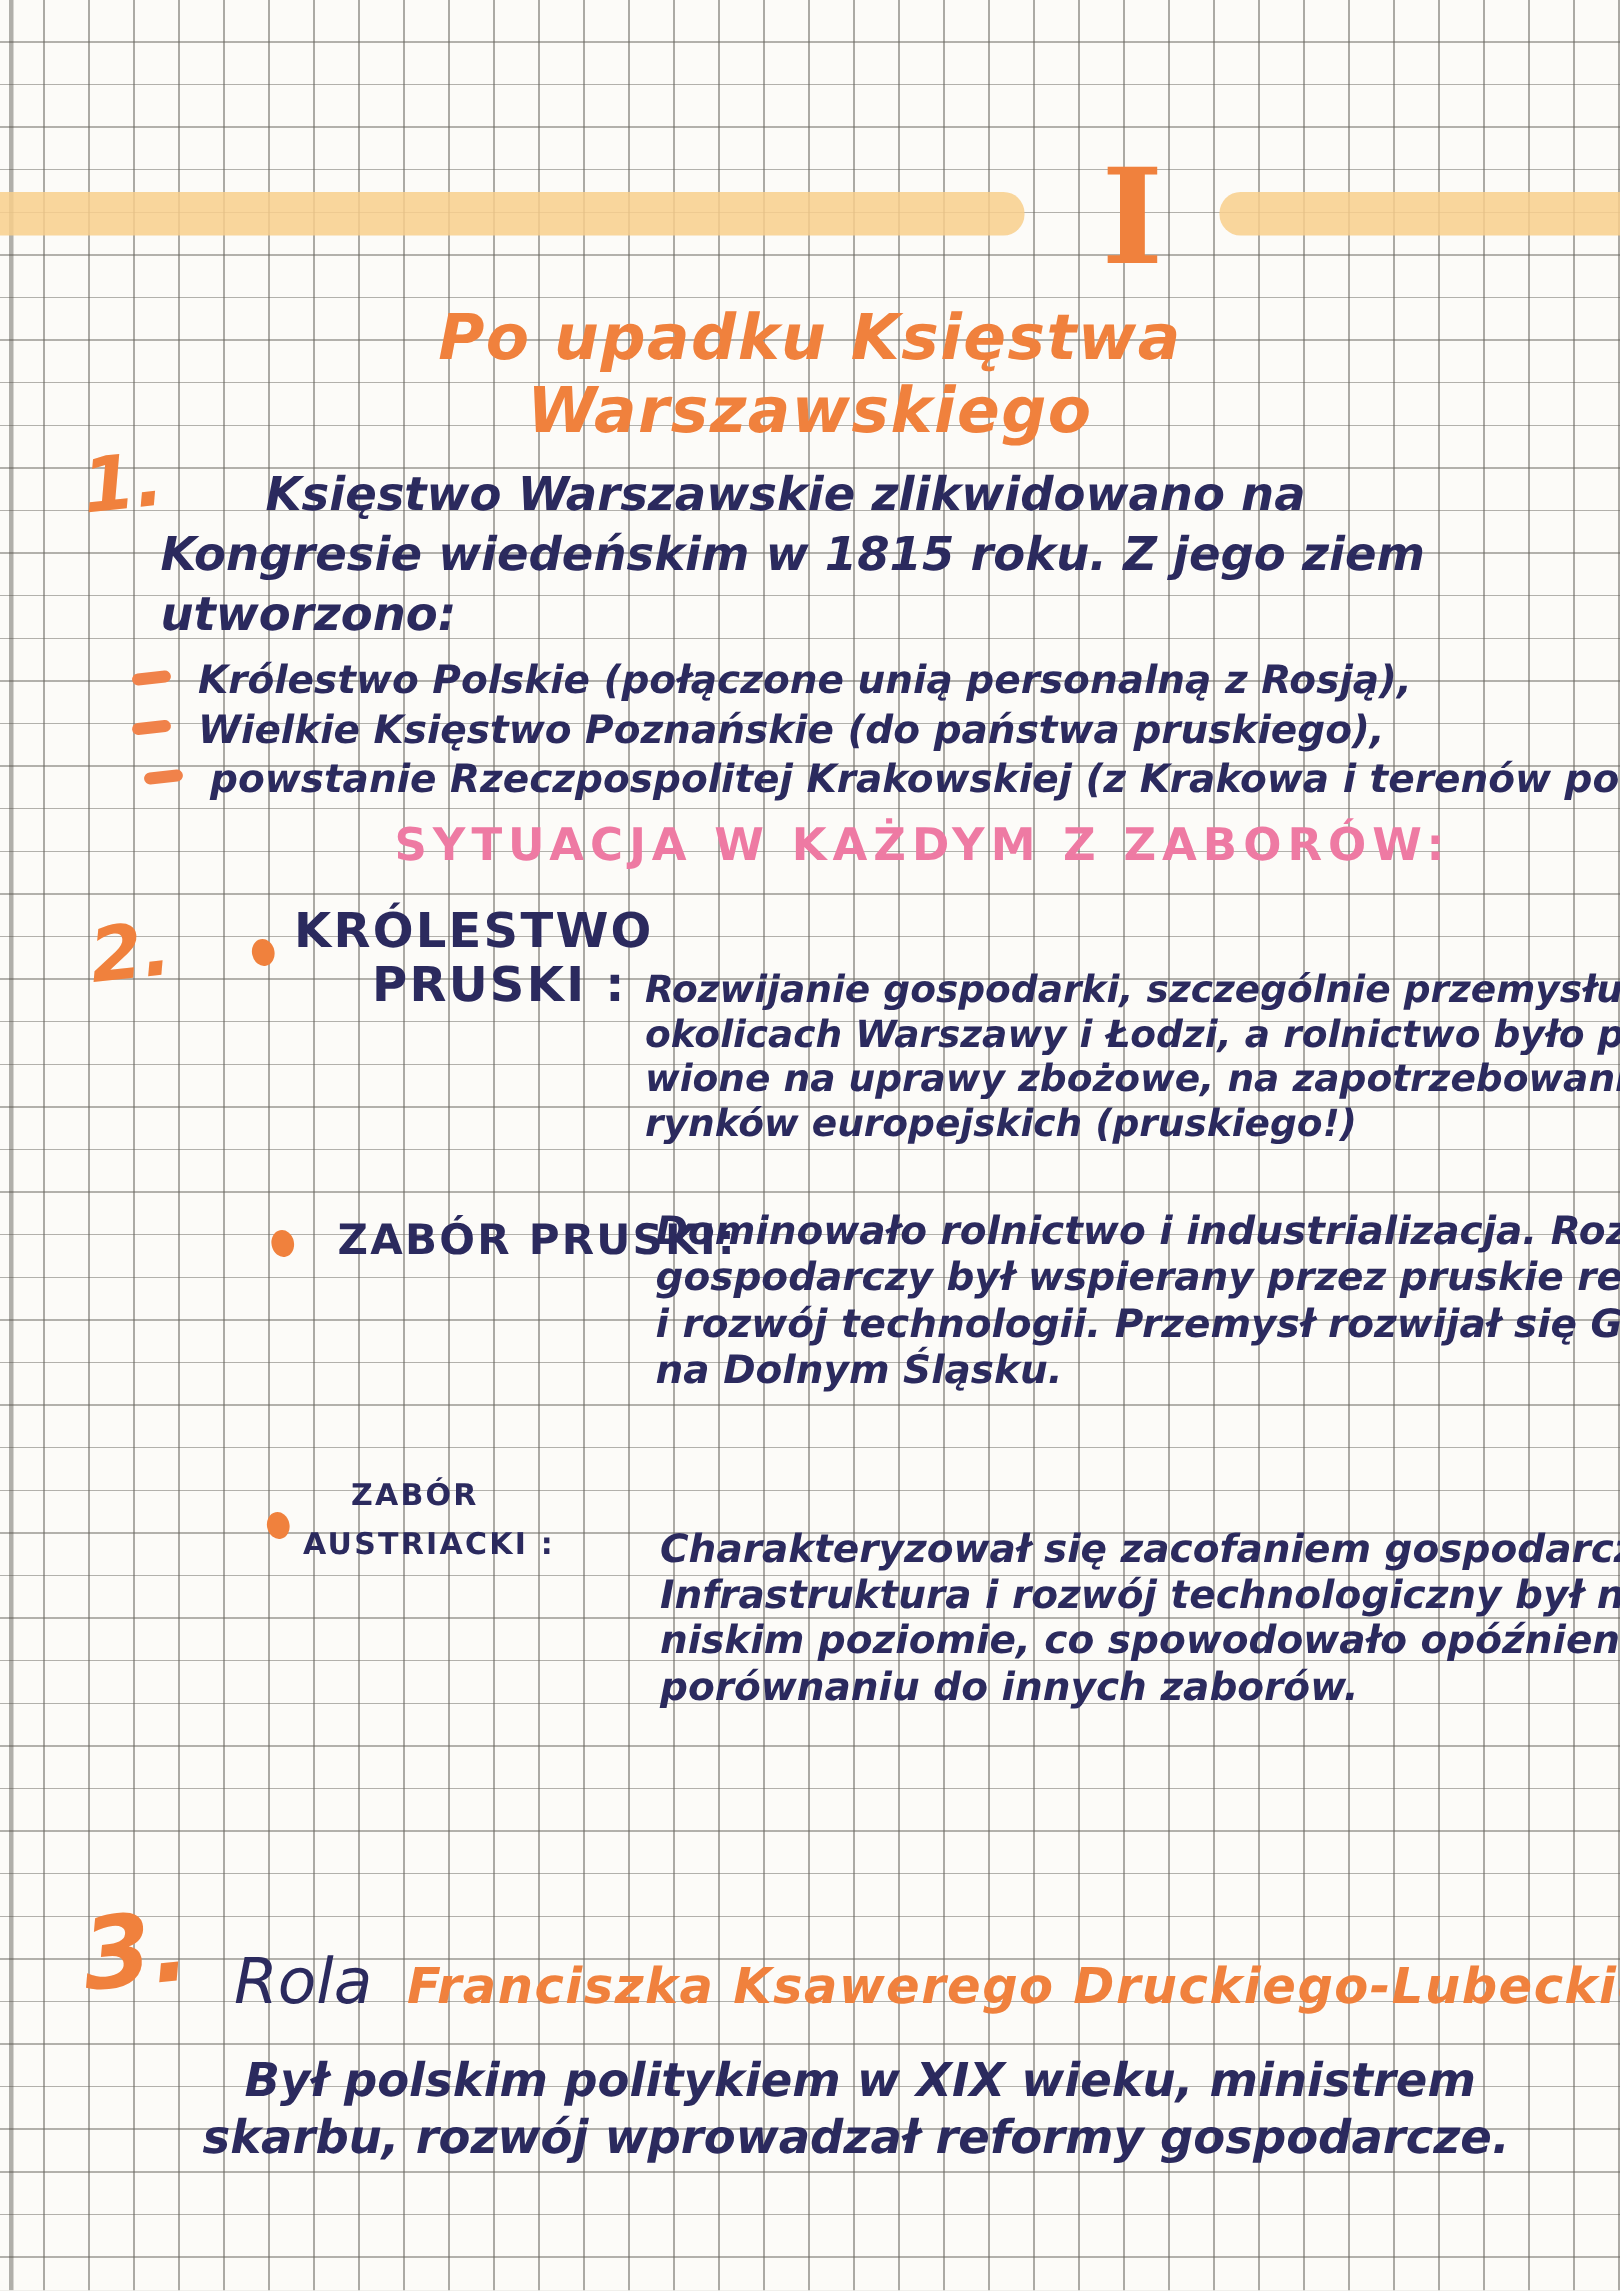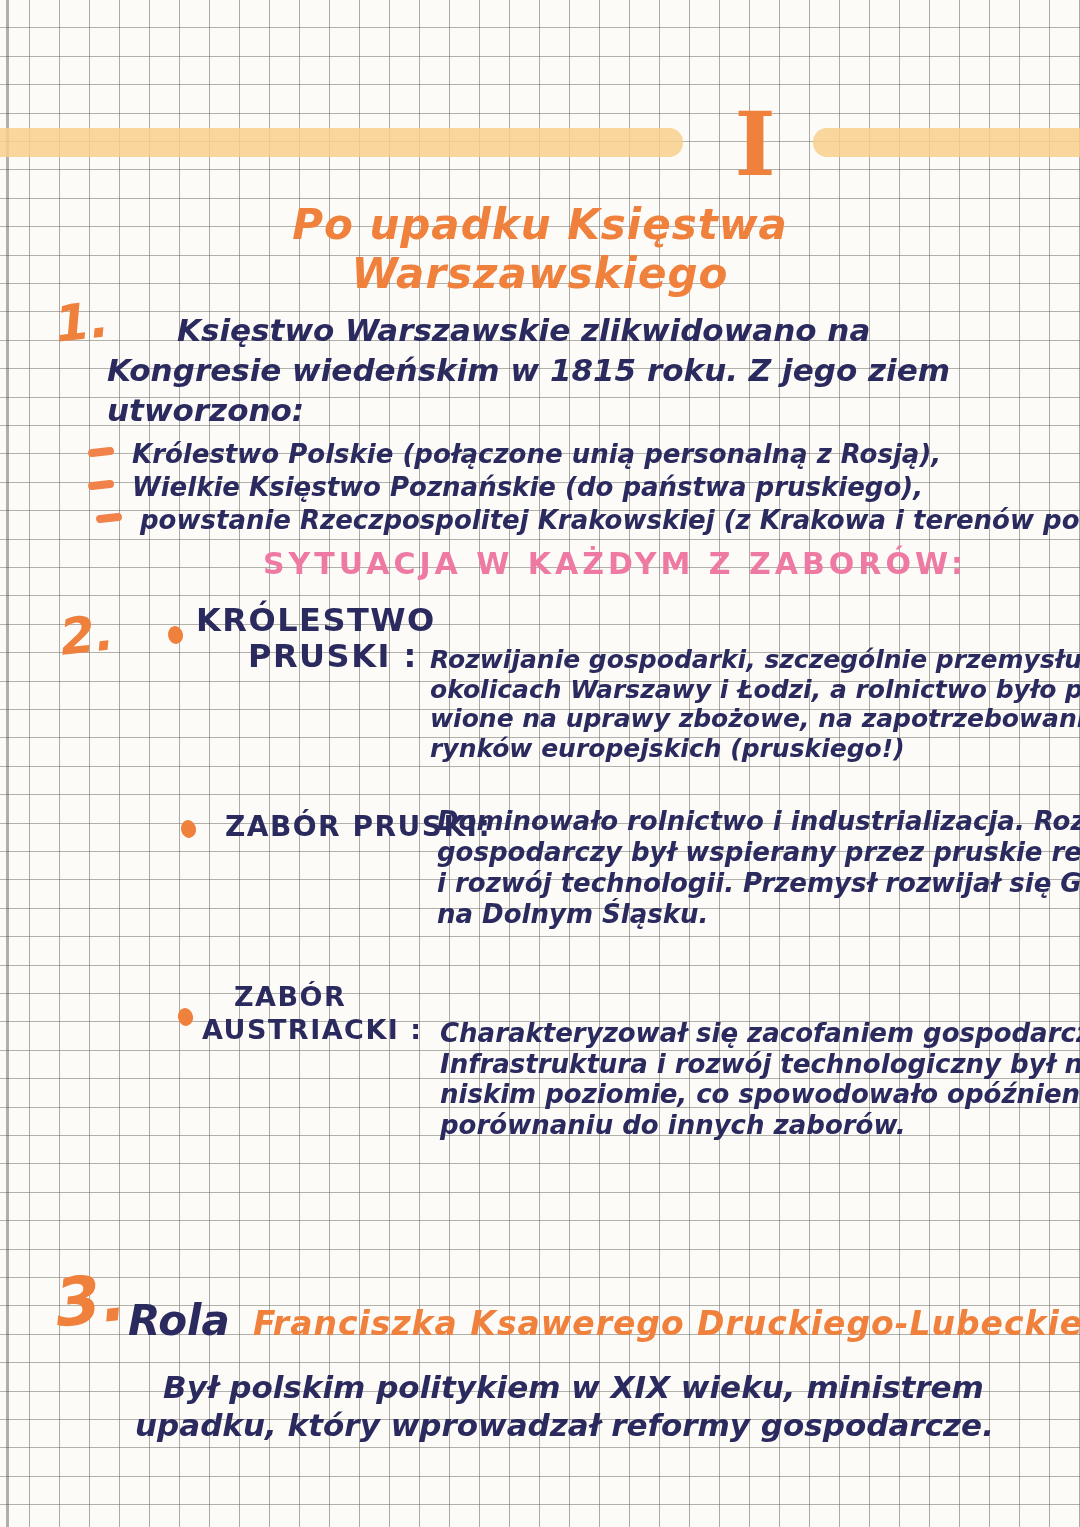--- a/index.html
+++ b/index.html
@@ -58,30 +58,30 @@
 
   .bullet-dot{position:absolute;width:15px;height:18px;border-radius:50%;background:#f0813d;transform:rotate(-12deg);}
   .bd1{left:168px;top:626px;}
   .bd2{left:181px;top:820px;}
   .bd3{left:178px;top:1008px;}
 
   .entry-label{position:absolute;font-weight:bold;letter-spacing:1.5px;white-space:nowrap;}
   .lab1{left:196px;top:602px;font-size:32px;line-height:36px;}
   .lab1 .l2{padding-left:52px;}
   .lab2{left:214px;top:810px;font-size:28px;margin-left:11px;}
-  .lab3{left:202px;top:980px;font-size:27px;line-height:33px;}
+  .lab3{left:202px;top:980px;font-size:20px;line-height:33px;}
   .lab3 .l1{padding-left:32px;}
 
   .entry-text{position:absolute;white-space:nowrap;font-weight:bold;}
   .et1{left:430px;top:645px;font-size:25px;line-height:29.5px;}
   .et2{left:437px;top:806px;font-size:26px;line-height:31px;}
   .et3{left:440px;top:1018px;font-size:26px;line-height:30.5px;}
 
   .item3-head{position:absolute;left:128px;top:1296px;white-space:nowrap;}
-  .item3-head .rola{font-size:42px;font-weight:bold;color:#2b2a5e;}
+  .item3-head .rola{font-size:42px;font-weight:normal;color:#2b2a5e;margin-left:28px;}
   .item3-head .name{font-size:33px;font-weight:bold;color:#f0813d;letter-spacing:1px;margin-left:18px;}
   .item3-text{position:absolute;left:135px;top:1368px;font-size:31px;line-height:38px;font-weight:bold;white-space:nowrap;}
   .item3-text .l1{padding-left:28px;}
 </style>
 </head>
 <body>
 
 <div class="page">
   <div class="edge-line"></div>
 
@@ -151,15 +151,15 @@
     <div>porównaniu do innych zaborów.</div>
   </div>
 
   <div class="item-number n3 hand">3.</div>
   <div class="item3-head">
     <span class="rola hand">Rola</span>
     <span class="name hand">Franciszka Ksawerego Druckiego-Lubeckiego</span>
   </div>
   <div class="item3-text hand navy">
     <div class="l1">Był polskim politykiem w XIX wieku, ministrem</div>
-    <div class="l2">upadku, który wprowadzał reformy gospodarcze.</div>
+    <div class="l2">skarbu, rozwój wprowadzał reformy gospodarcze.</div>
   </div>
 </div>
 
 </body></html>

